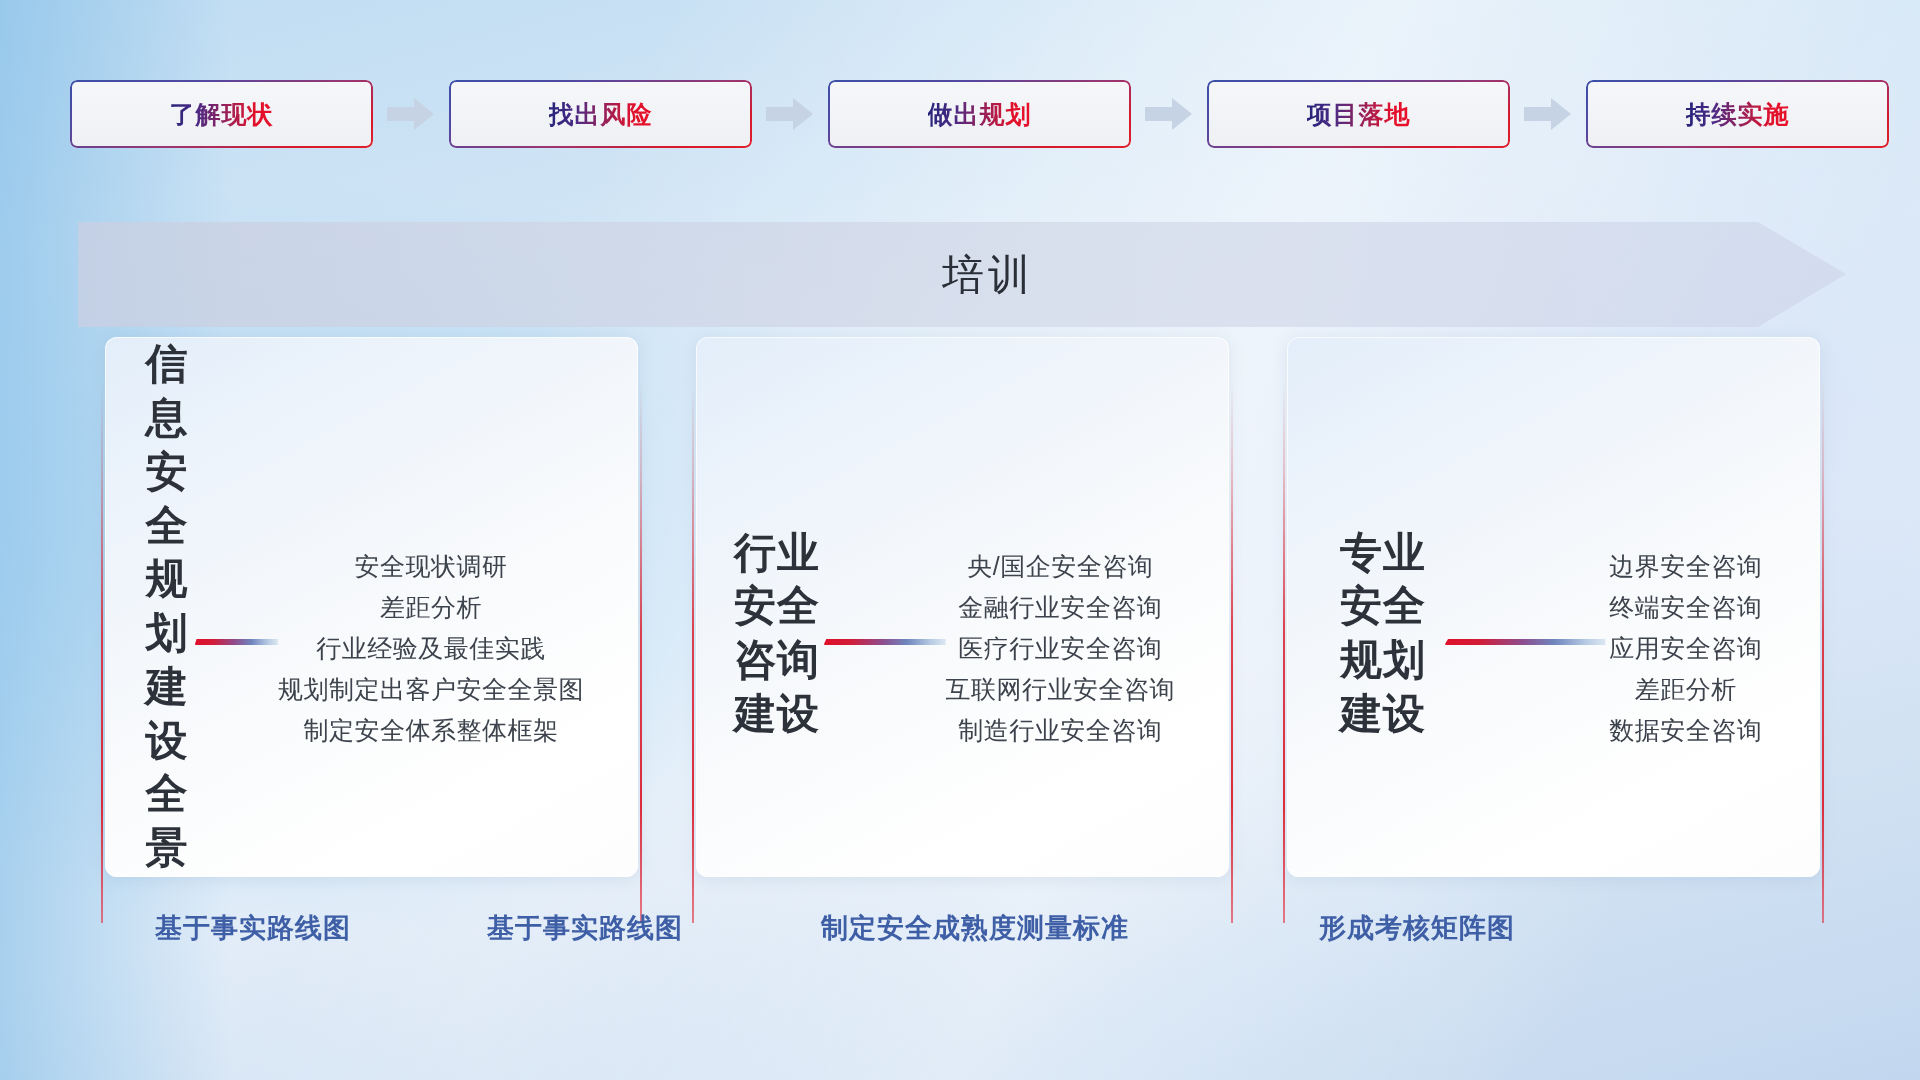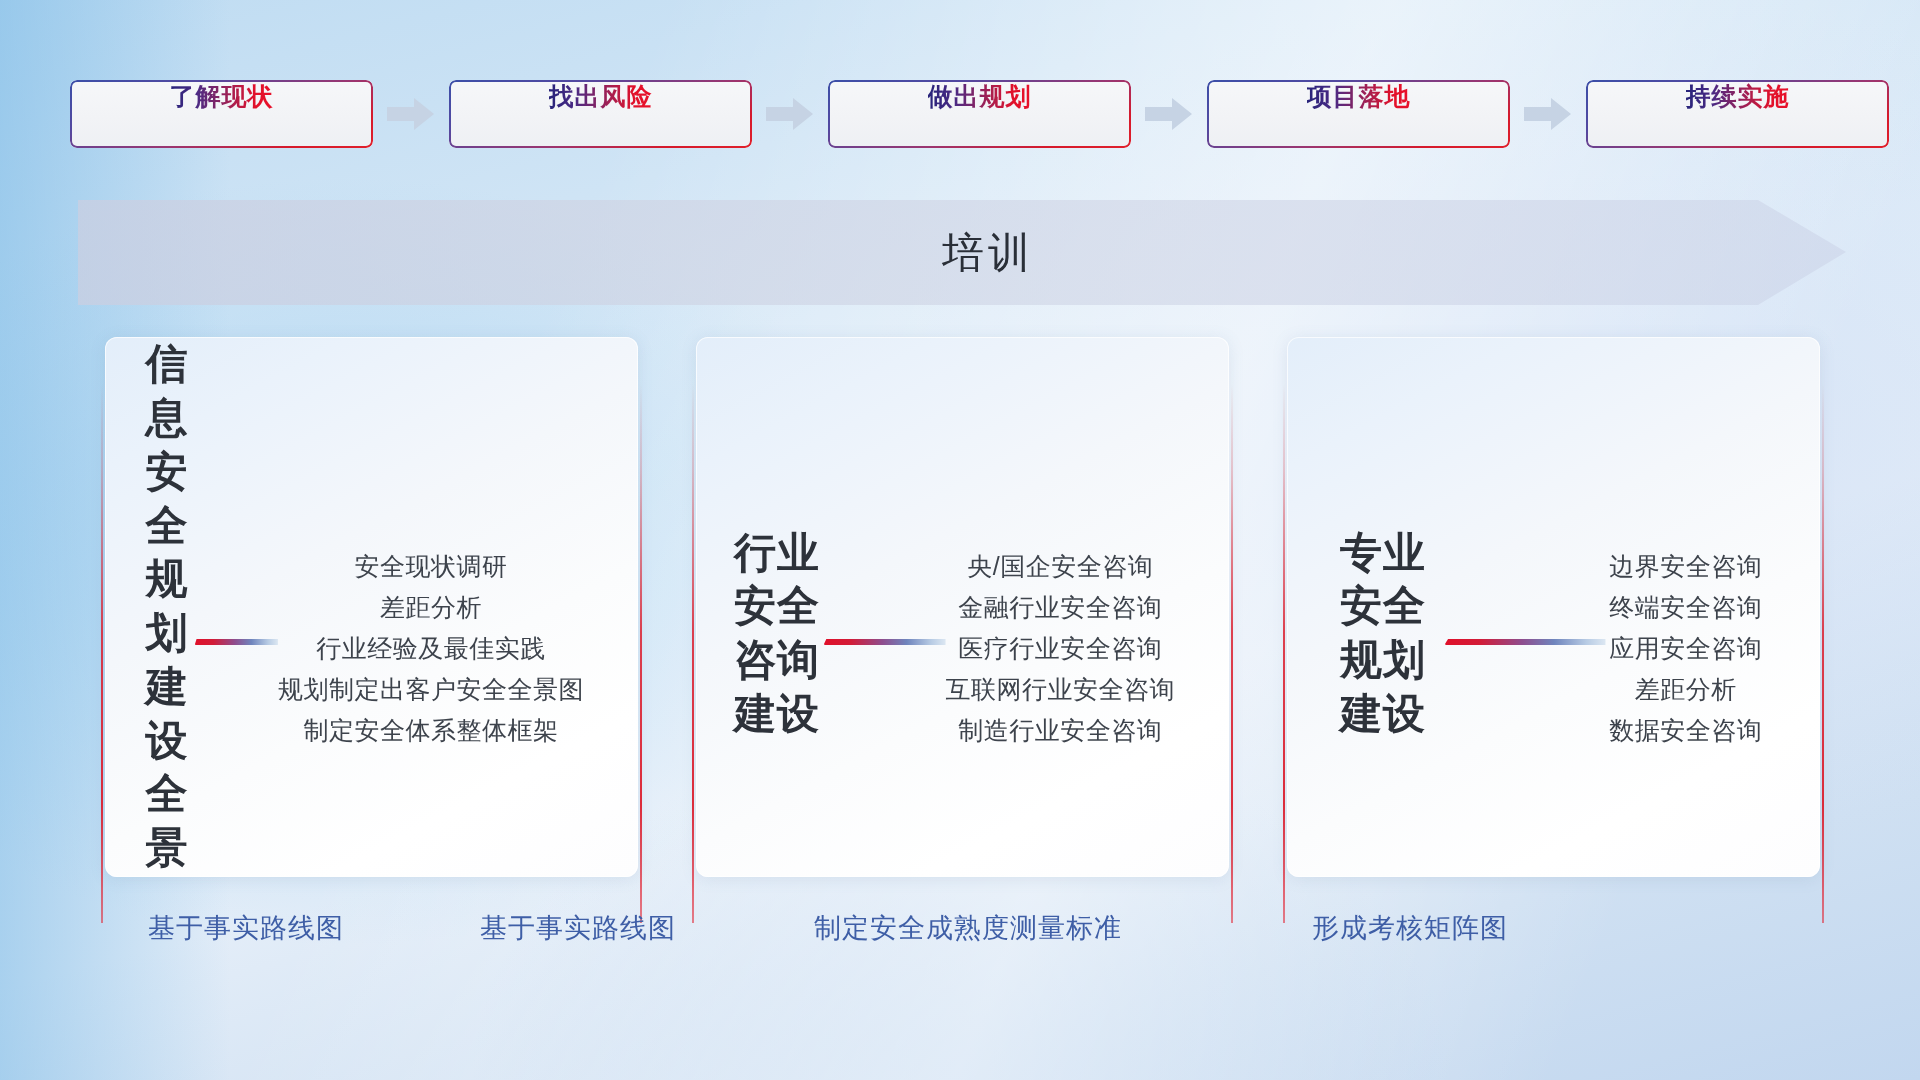--- a/index.html
+++ b/index.html
@@ -48,21 +48,21 @@
     width: 1780px; height: 72px;
     display: flex; align-items: center;
     z-index: 5;
   }
   .step-box {
     position: relative;
     flex: 0 0 auto;
     width: 303px; height: 68px;
     border-radius: 7px;
     background: linear-gradient(180deg, #f6f7f9 0%, #f2f3f6 55%, #eef0f4 100%);
-    display: flex; align-items: flex-start; justify-content: center;
+    display: flex; align-items: center; justify-content: center;
     box-sizing: border-box;
   }
   
   .step-box::before{
     content:"";
     position:absolute; inset:0;
     border-radius:7px;
     padding:2px;
     background: linear-gradient(160deg, #3c4fa8 0%, #5348a0 28%, #9b3570 58%, #d6192b 82%, #e0202c 100%);
     -webkit-mask: linear-gradient(#000 0 0) content-box, linear-gradient(#000 0 0);
@@ -86,21 +86,21 @@
     flex: 0 0 auto;
     width: 48px; height: 34px;
     margin: 0 14px;
     position: relative;
   }
   .step-arrow svg { display:block; width:100%; height:100%; }
 
   
   .training-band {
     position: absolute;
-    left: 78px; top: 200px;
+    left: 78px; top: 222px;
     width: 1768px; height: 105px;
     z-index: 3;
   }
   .training-band svg { display:block; width:100%; height:100%; }
   .training-text {
     position: absolute;
     left: 0; top: 0;
     width: 1820px; height: 105px;
     display: flex; align-items: center; justify-content: center;
     font-size: 42px;
@@ -201,25 +201,26 @@
   .captions {
     position: absolute;
     left: 0; top: 910px;
     width: 1920px; height: 50px;
     z-index: 5;
   }
   .caption {
     position: absolute;
     top: 0;
     font-size: 27px;
-    font-weight: 400;
+    font-weight: 700;
     color: #3e5ea6;
     letter-spacing: 1px;
     white-space: nowrap;
     transform: translateX(-50%);
+    margin-left: 7px;
   }
 </style>
 </head>
 <body>
 
 <div id="stage">
 
   <div class="steps">
 
     <div class="step-box">

